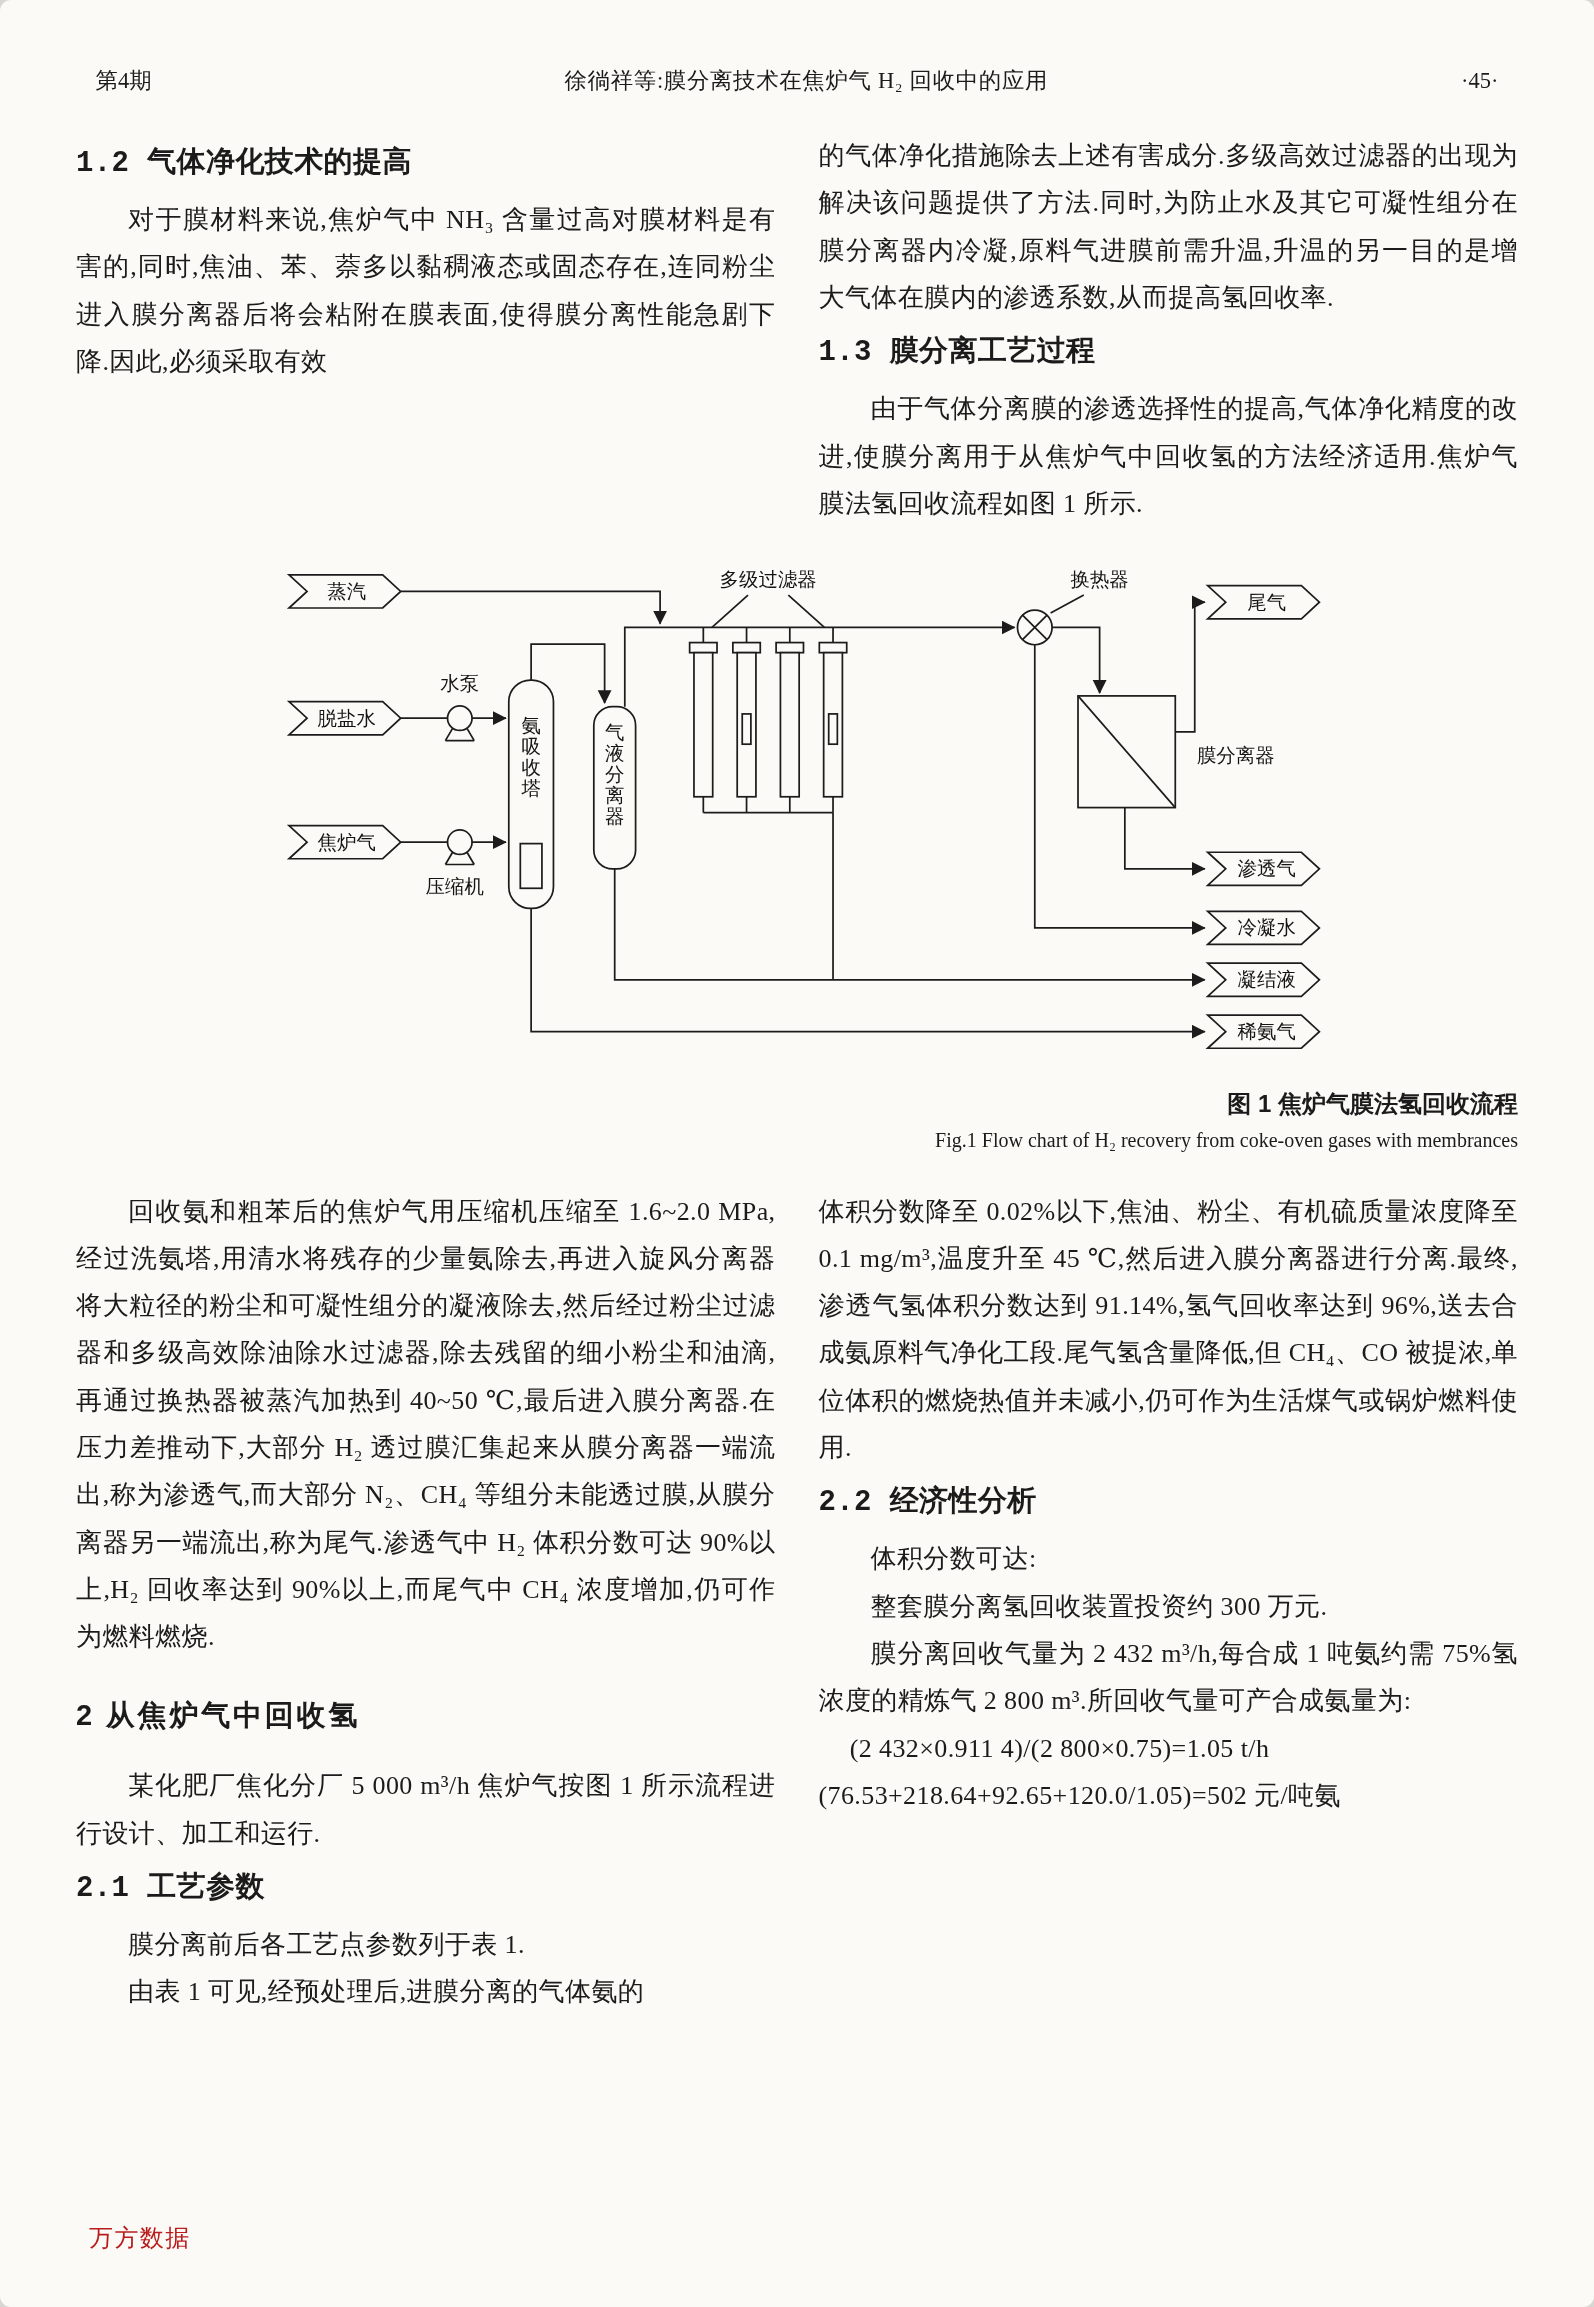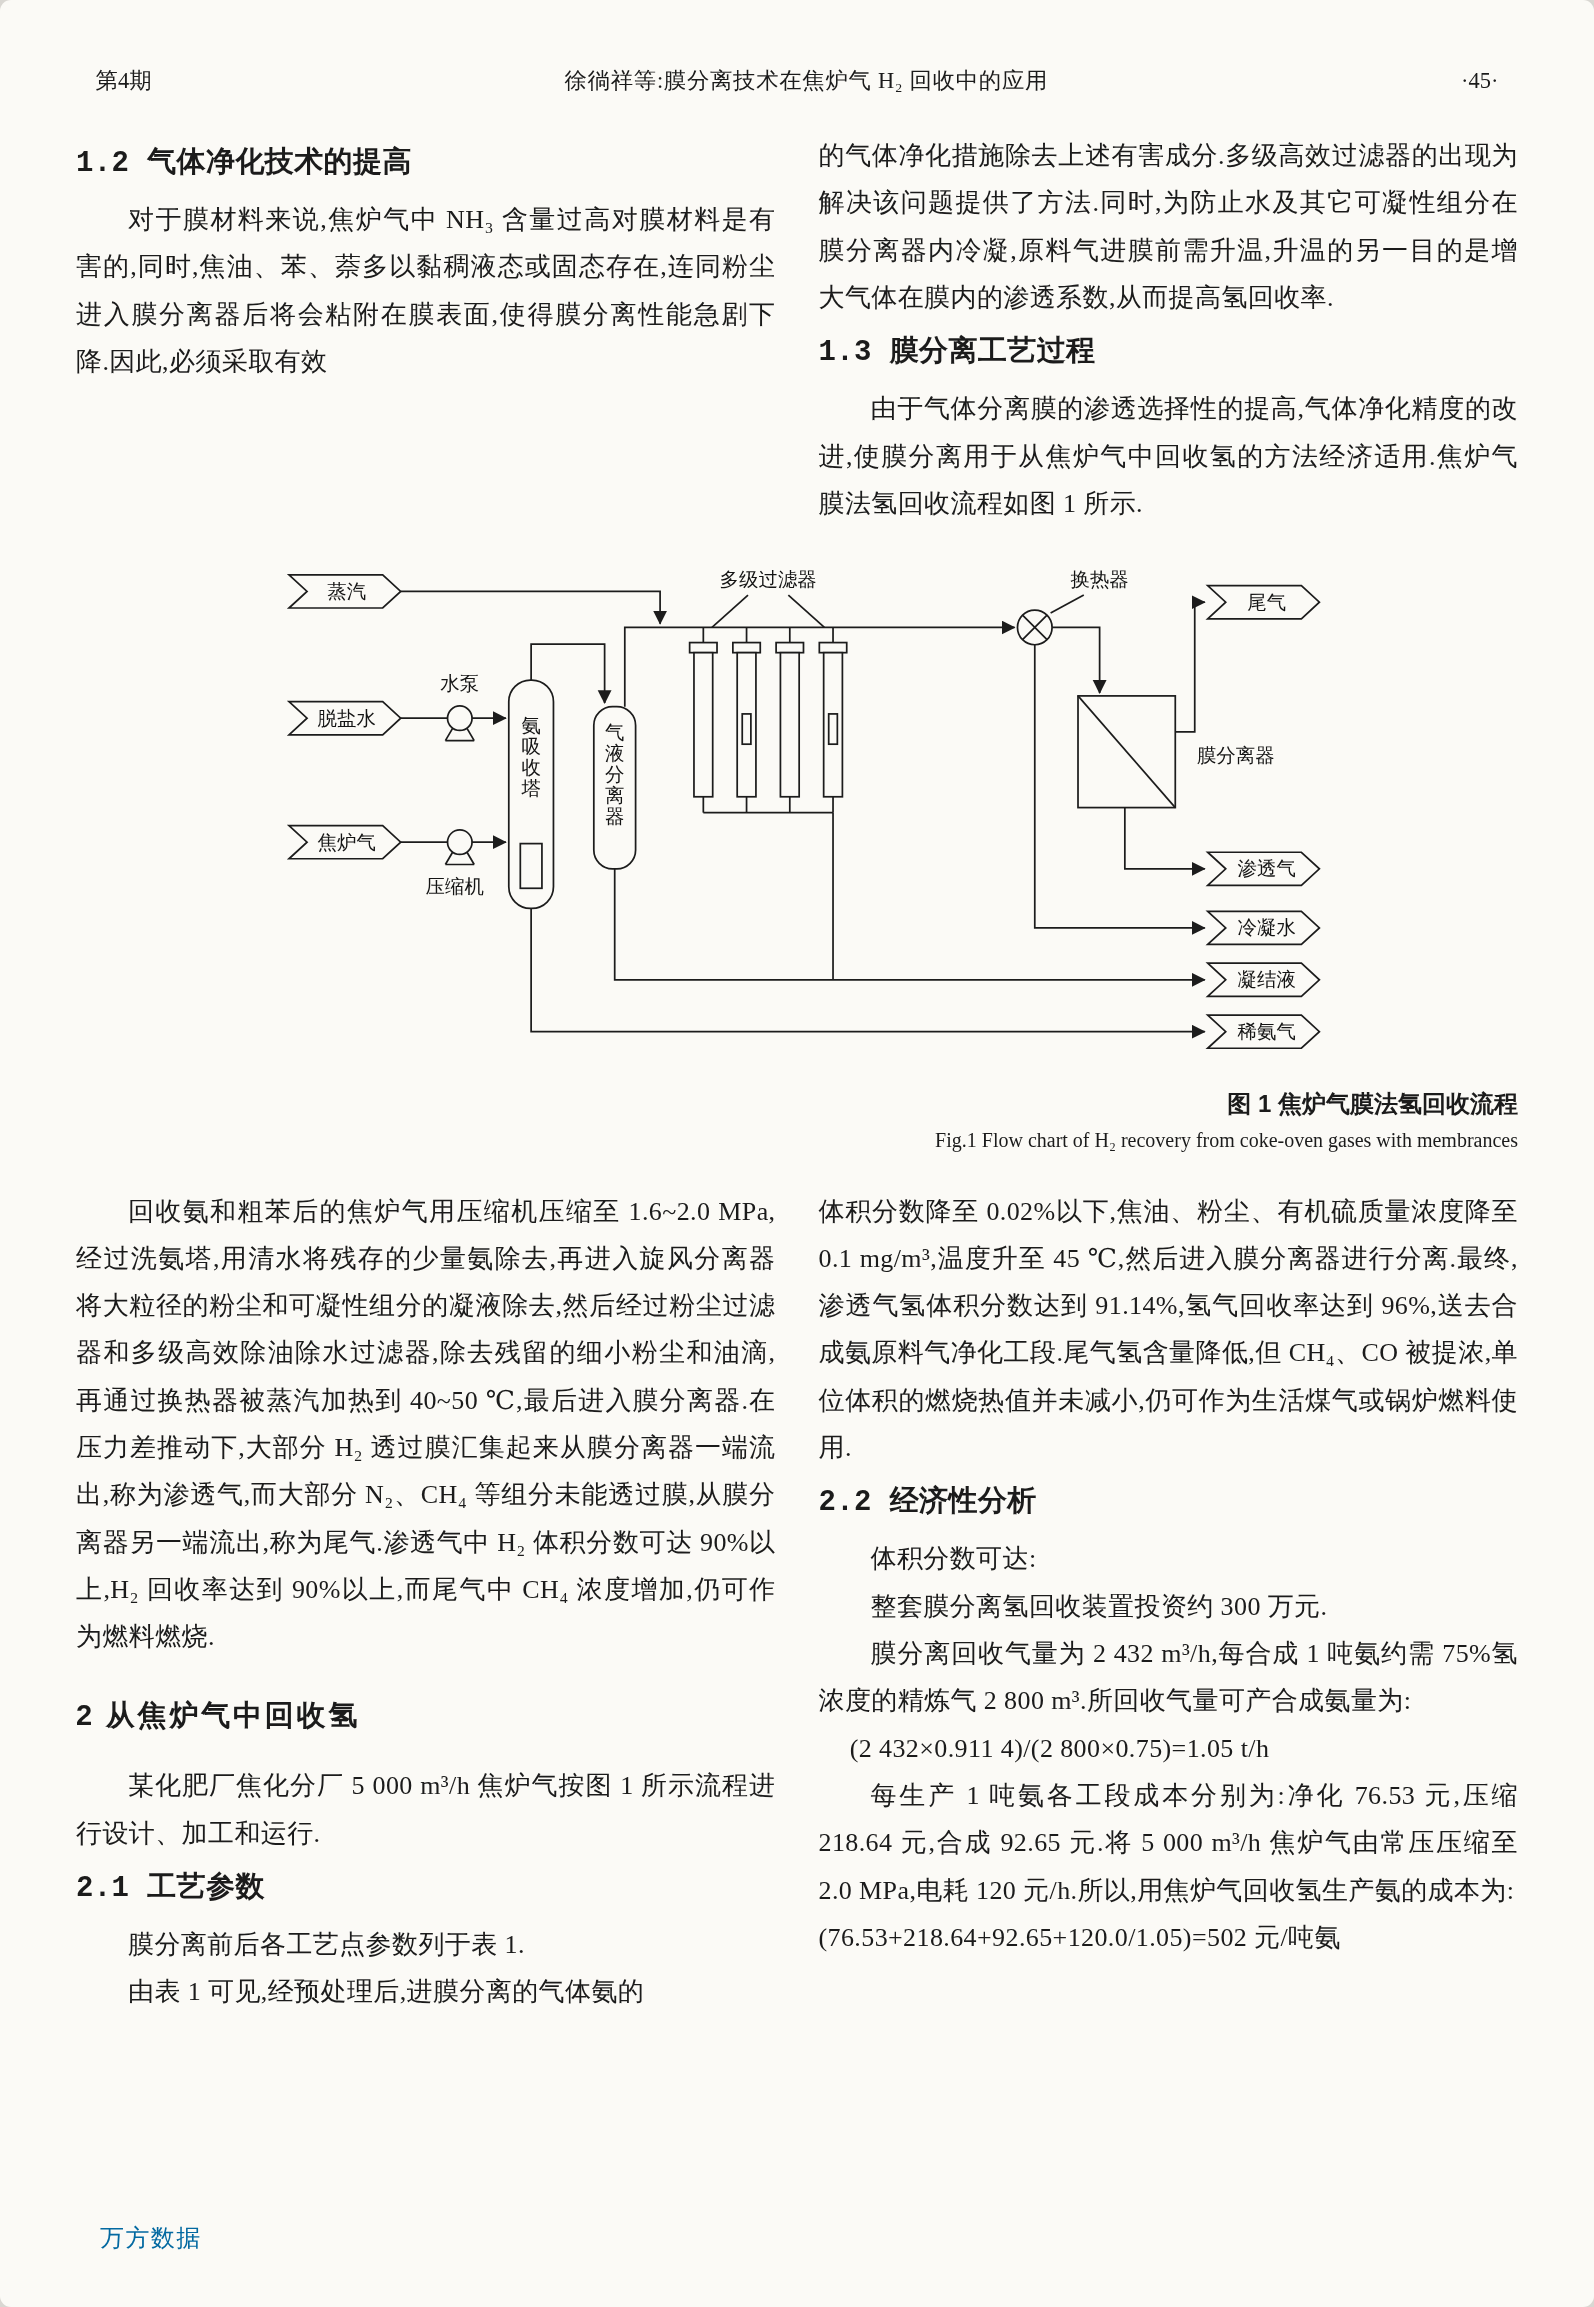--- a/index.html
+++ b/index.html
@@ -33,21 +33,21 @@
     font-weight:bold; text-indent:0;
     font-size:29px; letter-spacing:2.8px;
     margin:28px 0 21px; font-family:"Liberation Sans","DejaVu Sans",sans-serif;
   }
 
   .figure-block { margin-top:32px; }
   .diagram { display:block; margin:0 auto; width:1052px; height:auto; }
   .cap-cn { text-align:right; font-size:24px; font-weight:bold; margin-top:24px; font-family:"Liberation Sans","DejaVu Sans",sans-serif; }
   .cap-en { text-align:right; font-size:20px; margin-top:9px; }
 
-  .watermark { position:absolute; left:100px; bottom:53px; font-size:24px; color:#0369a1; letter-spacing:1.4px; }
+  .watermark { position:absolute; left:89px; bottom:53px; font-size:24px; color:#b91c1c; letter-spacing:1.4px; }
 
   
   svg text { font-family:"DejaVu Sans","Liberation Sans",sans-serif; fill:#141414; }
   .lbl { font-size:27px; }
   .pl { fill:none; stroke:#1c1c1c; stroke-width:2.4; }
   .sh { fill:#fbfaf6; stroke:#1c1c1c; stroke-width:2.4; }
 </style>
 </head>
 <body>
 
@@ -205,21 +205,20 @@
         <p>膜分离前后各工艺点参数列于表 1.</p>
         <p>由表 1 可见,经预处理后,进膜分离的气体氨的</p>
       </div>
       <div class="col">
         <p class="noindent">体积分数降至 0.02%以下,焦油、粉尘、有机硫质量浓度降至 0.1 mg/m³,温度升至 45 ℃,然后进入膜分离器进行分离.最终,渗透气氢体积分数达到 91.14%,氢气回收率达到 96%,送去合成氨原料气净化工段.尾气氢含量降低,但 CH₄、CO 被提浓,单位体积的燃烧热值并未减小,仍可作为生活煤气或锅炉燃料使用.</p>
         <p class="h-sub">2.2  经济性分析</p>
         <p>体积分数可达:</p>
         <p>整套膜分离氢回收装置投资约 300 万元.</p>
         <p>膜分离回收气量为 2 432 m³/h,每合成 1 吨氨约需 75%氢浓度的精炼气 2 800 m³.所回收气量可产合成氨量为:</p>
         <p class="eq">(2 432×0.911 4)/(2 800×0.75)=1.05 t/h</p>
-        <p>每生产 1 吨氨各工段成本分别为:净化 76.53 元,压缩 218.64 元,合成 92.65 元.将 5 000 m³/h 焦炉气由常压压缩至 2.0 MPa,电耗 120 元/h.所以,用焦炉气回收氢生产氨的成本为:</p>
         <p class="noindent">(76.53+218.64+92.65+120.0/1.05)=502 元/吨氨</p>
       </div>
     </div>
 
   </div>
 
   <div class="watermark">万方数据</div>
 </div>
 
 

